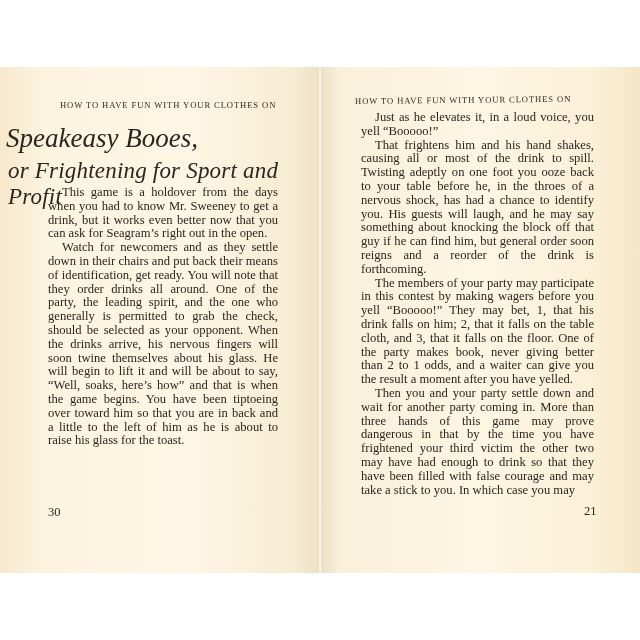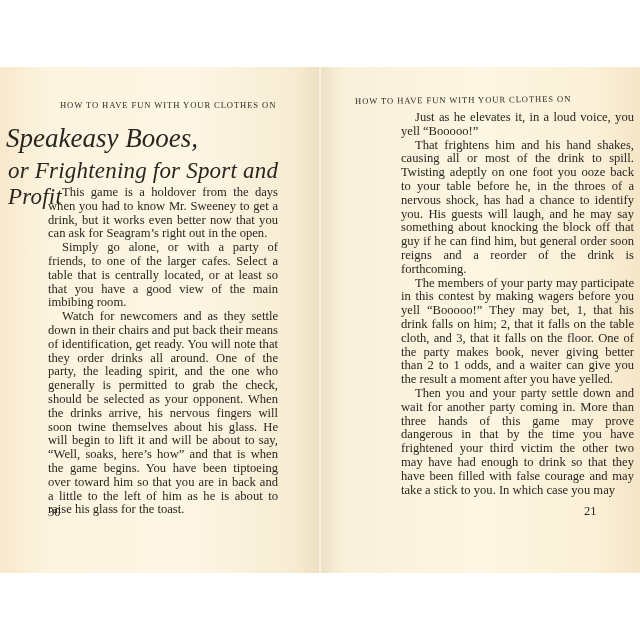--- a/index.html
+++ b/index.html
@@ -16,37 +16,36 @@
     background: linear-gradient(to right, #e5d4b4, #fffaf0, #e8d9bc); }
   .running-head { position:absolute; font-size:8.6px; letter-spacing:0.9px; text-transform:uppercase;
     white-space:nowrap; color:#2e2a24; }
   .page-left .running-head { left:60px; top:33px; }
   .page-right .running-head { left:34px; top:29px; transform:rotate(-0.6deg); transform-origin:left; }
   .title { position:absolute; left:0; width:319px; text-align:left; font-style:italic; }
   .title-main { top:56px; font-size:27px; left:6px; }
   .title-sub { top:91px; font-size:23px; left:8px; letter-spacing:0.2px; }
   .body { position:absolute; font-size:12.6px; line-height:13.8px; text-align:justify; color:#2a2620; }
   .page-left .body { left:48px; width:230px; top:119px; }
-  .page-right .body { left:40px; width:233px; top:44px;margin-left:40px; }
+  .page-right .body { left:40px; width:233px; top:44px; }
   .body p { margin:0; text-indent:14px; }
   .folio { position:absolute; font-size:12.5px; }
   .page-left .folio { left:48px; top:438px; }
   .page-right .folio { left:263px; top:401px;margin-top:36px; }
 </style>
 </head>
 <body>
 
 <div class="spread">
   <div class="page page-left">
     <div class="running-head">HOW TO HAVE FUN WITH YOUR CLOTHES ON</div>
     <div class="title title-main">Speakeasy Booes,</div>
     <div class="title title-sub">or Frightening for Sport and Profit</div>
     <div class="body">
       <p>This game is a holdover from the days when you had to know Mr. Sweeney to get a drink, but it works even better now that you can ask for Seagram’s right out in the open.</p>
-      <p>Simply go alone, or with a party of friends, to one of the larger cafes. Select a table that is centrally located, or at least so that you have a good view of the main imbibing room.</p>
       <p>Watch for newcomers and as they settle down in their chairs and put back their means of identification, get ready.  You will note that they order drinks all around.  One of the party, the leading spirit, and the one who generally is permitted to grab the check, should be selected as your opponent.  When the drinks arrive, his nervous fingers will soon twine themselves about his glass. He will begin to lift it and will be about to say, “Well, soaks, here’s how” and that is when the game begins.  You have been tiptoeing over toward him so that you are in back and a little to the left of him as he is about to raise his glass for the toast.</p>
     </div>
     <div class="folio">30</div>
   </div>
 
   <div class="gutter"></div>
 
   <div class="page page-right">
     <div class="running-head">HOW TO HAVE FUN WITH YOUR CLOTHES ON</div>
     <div class="body">

